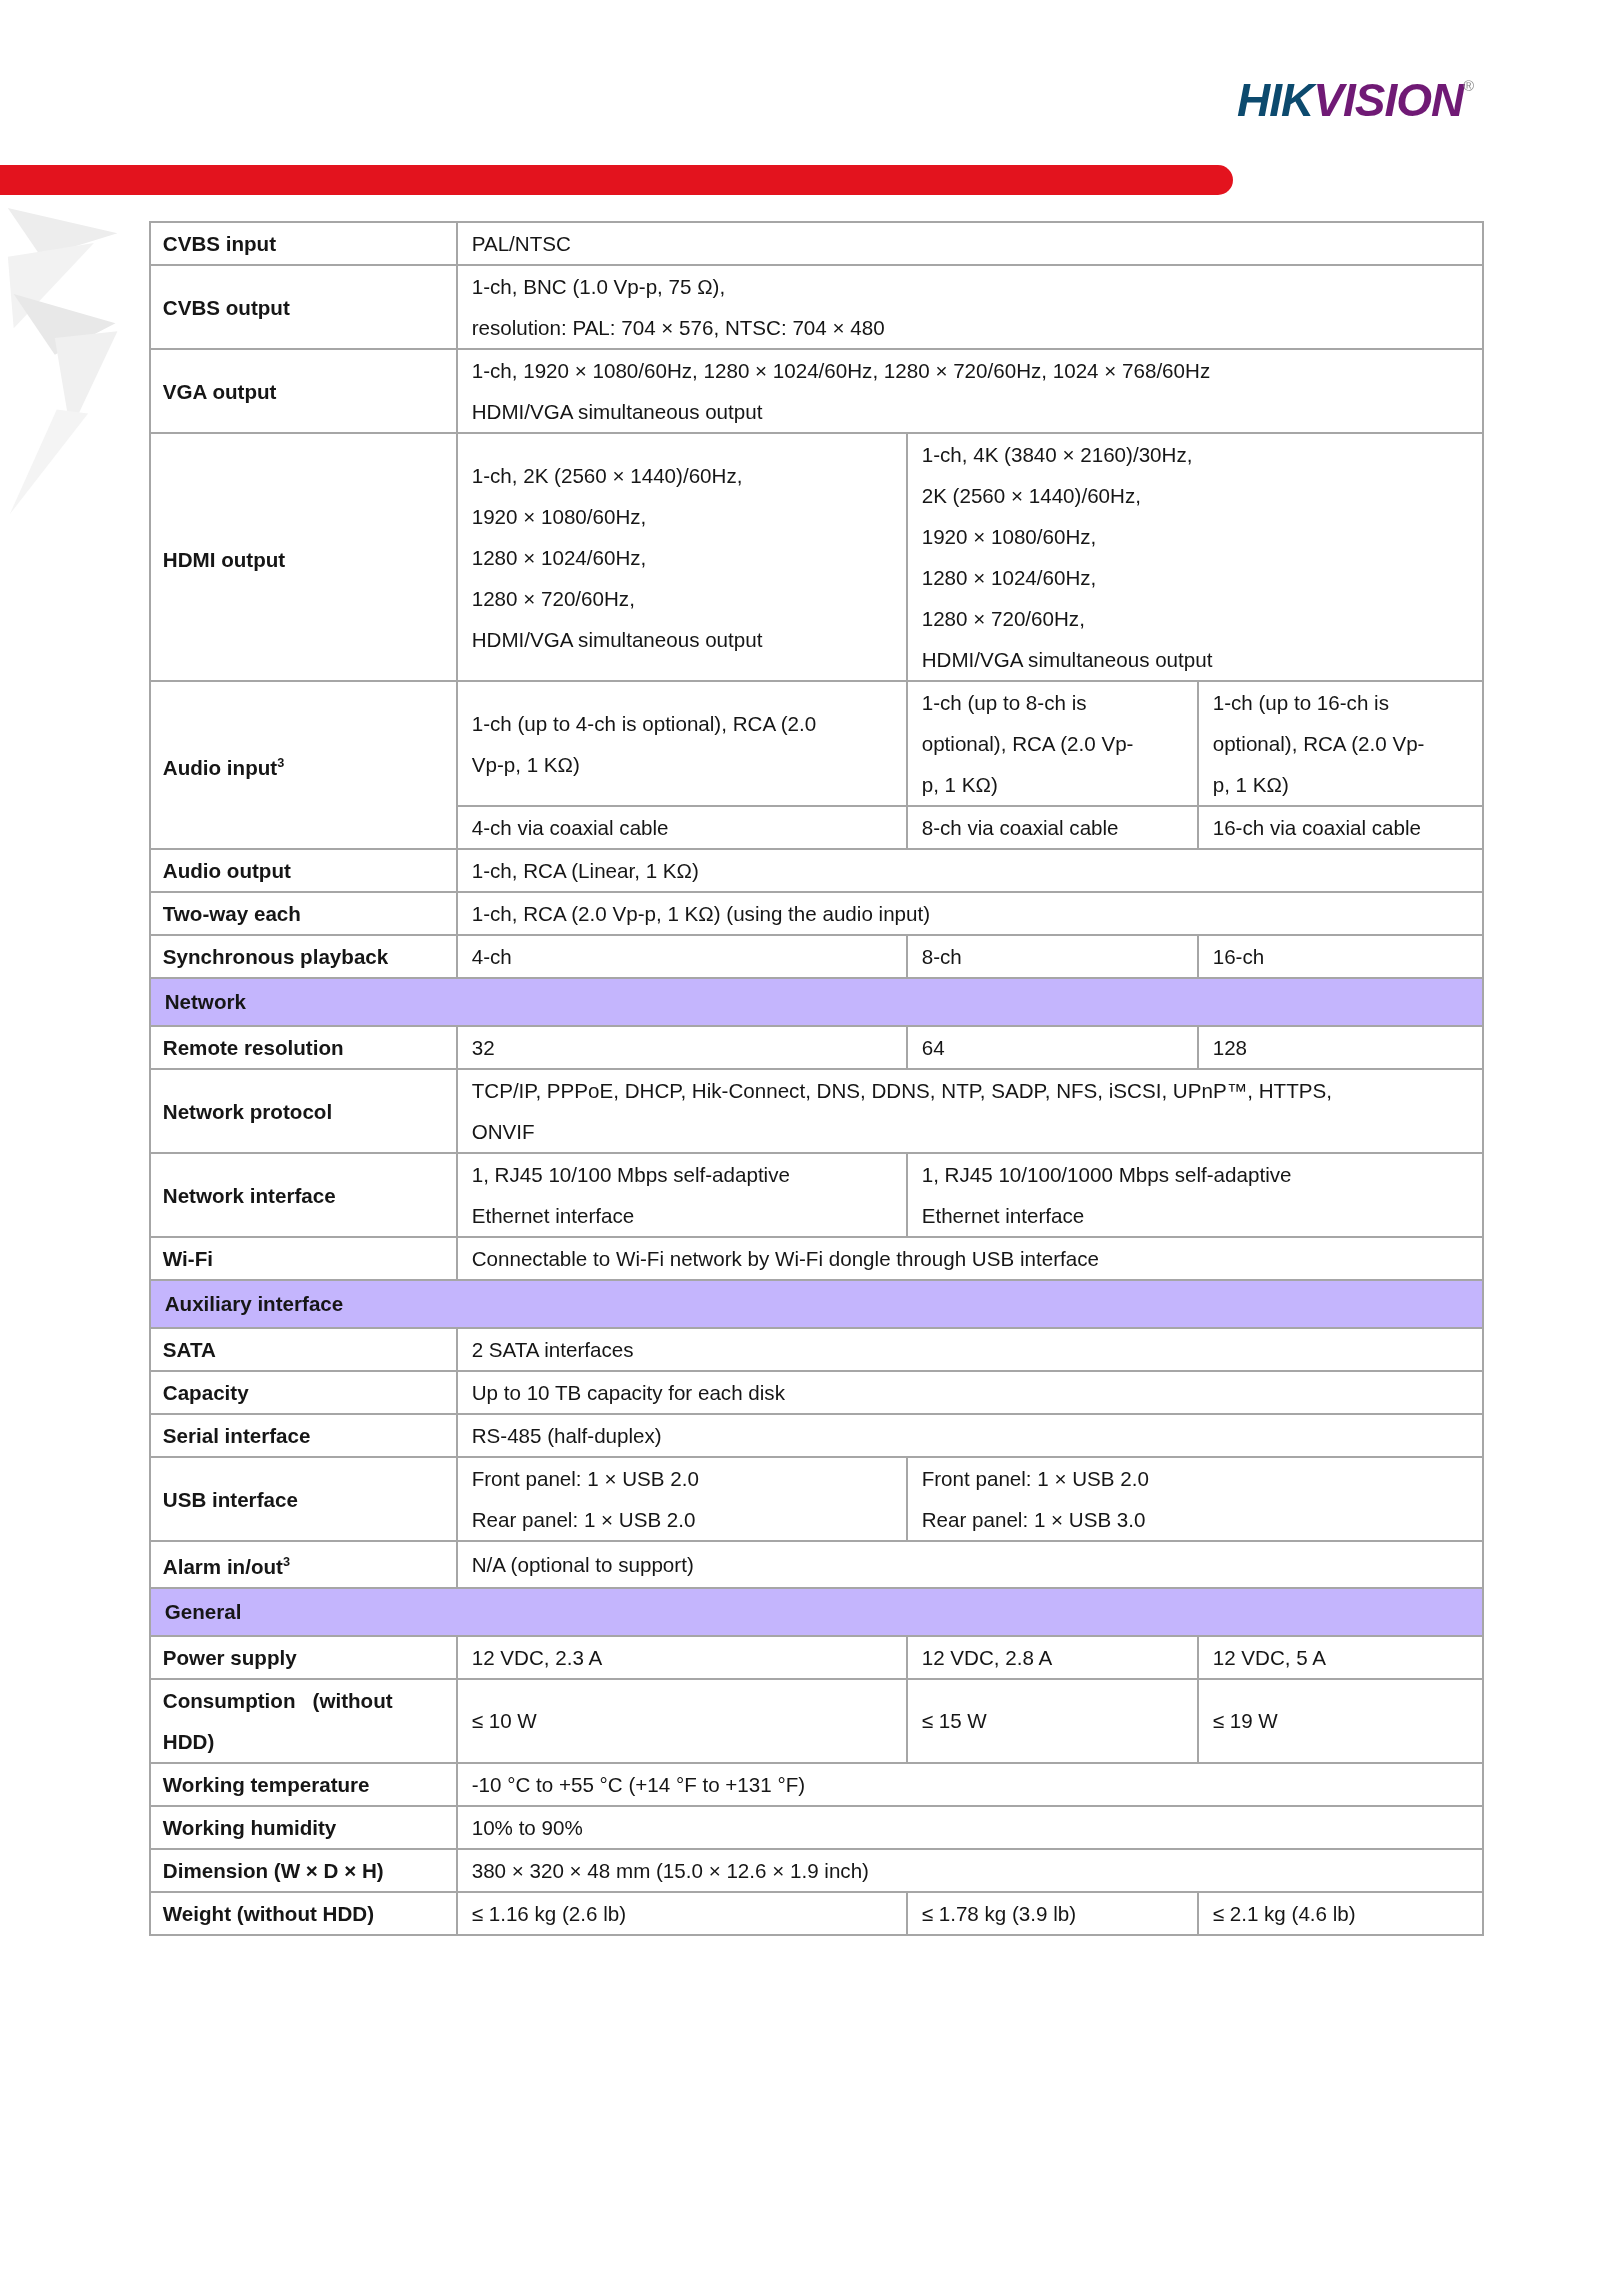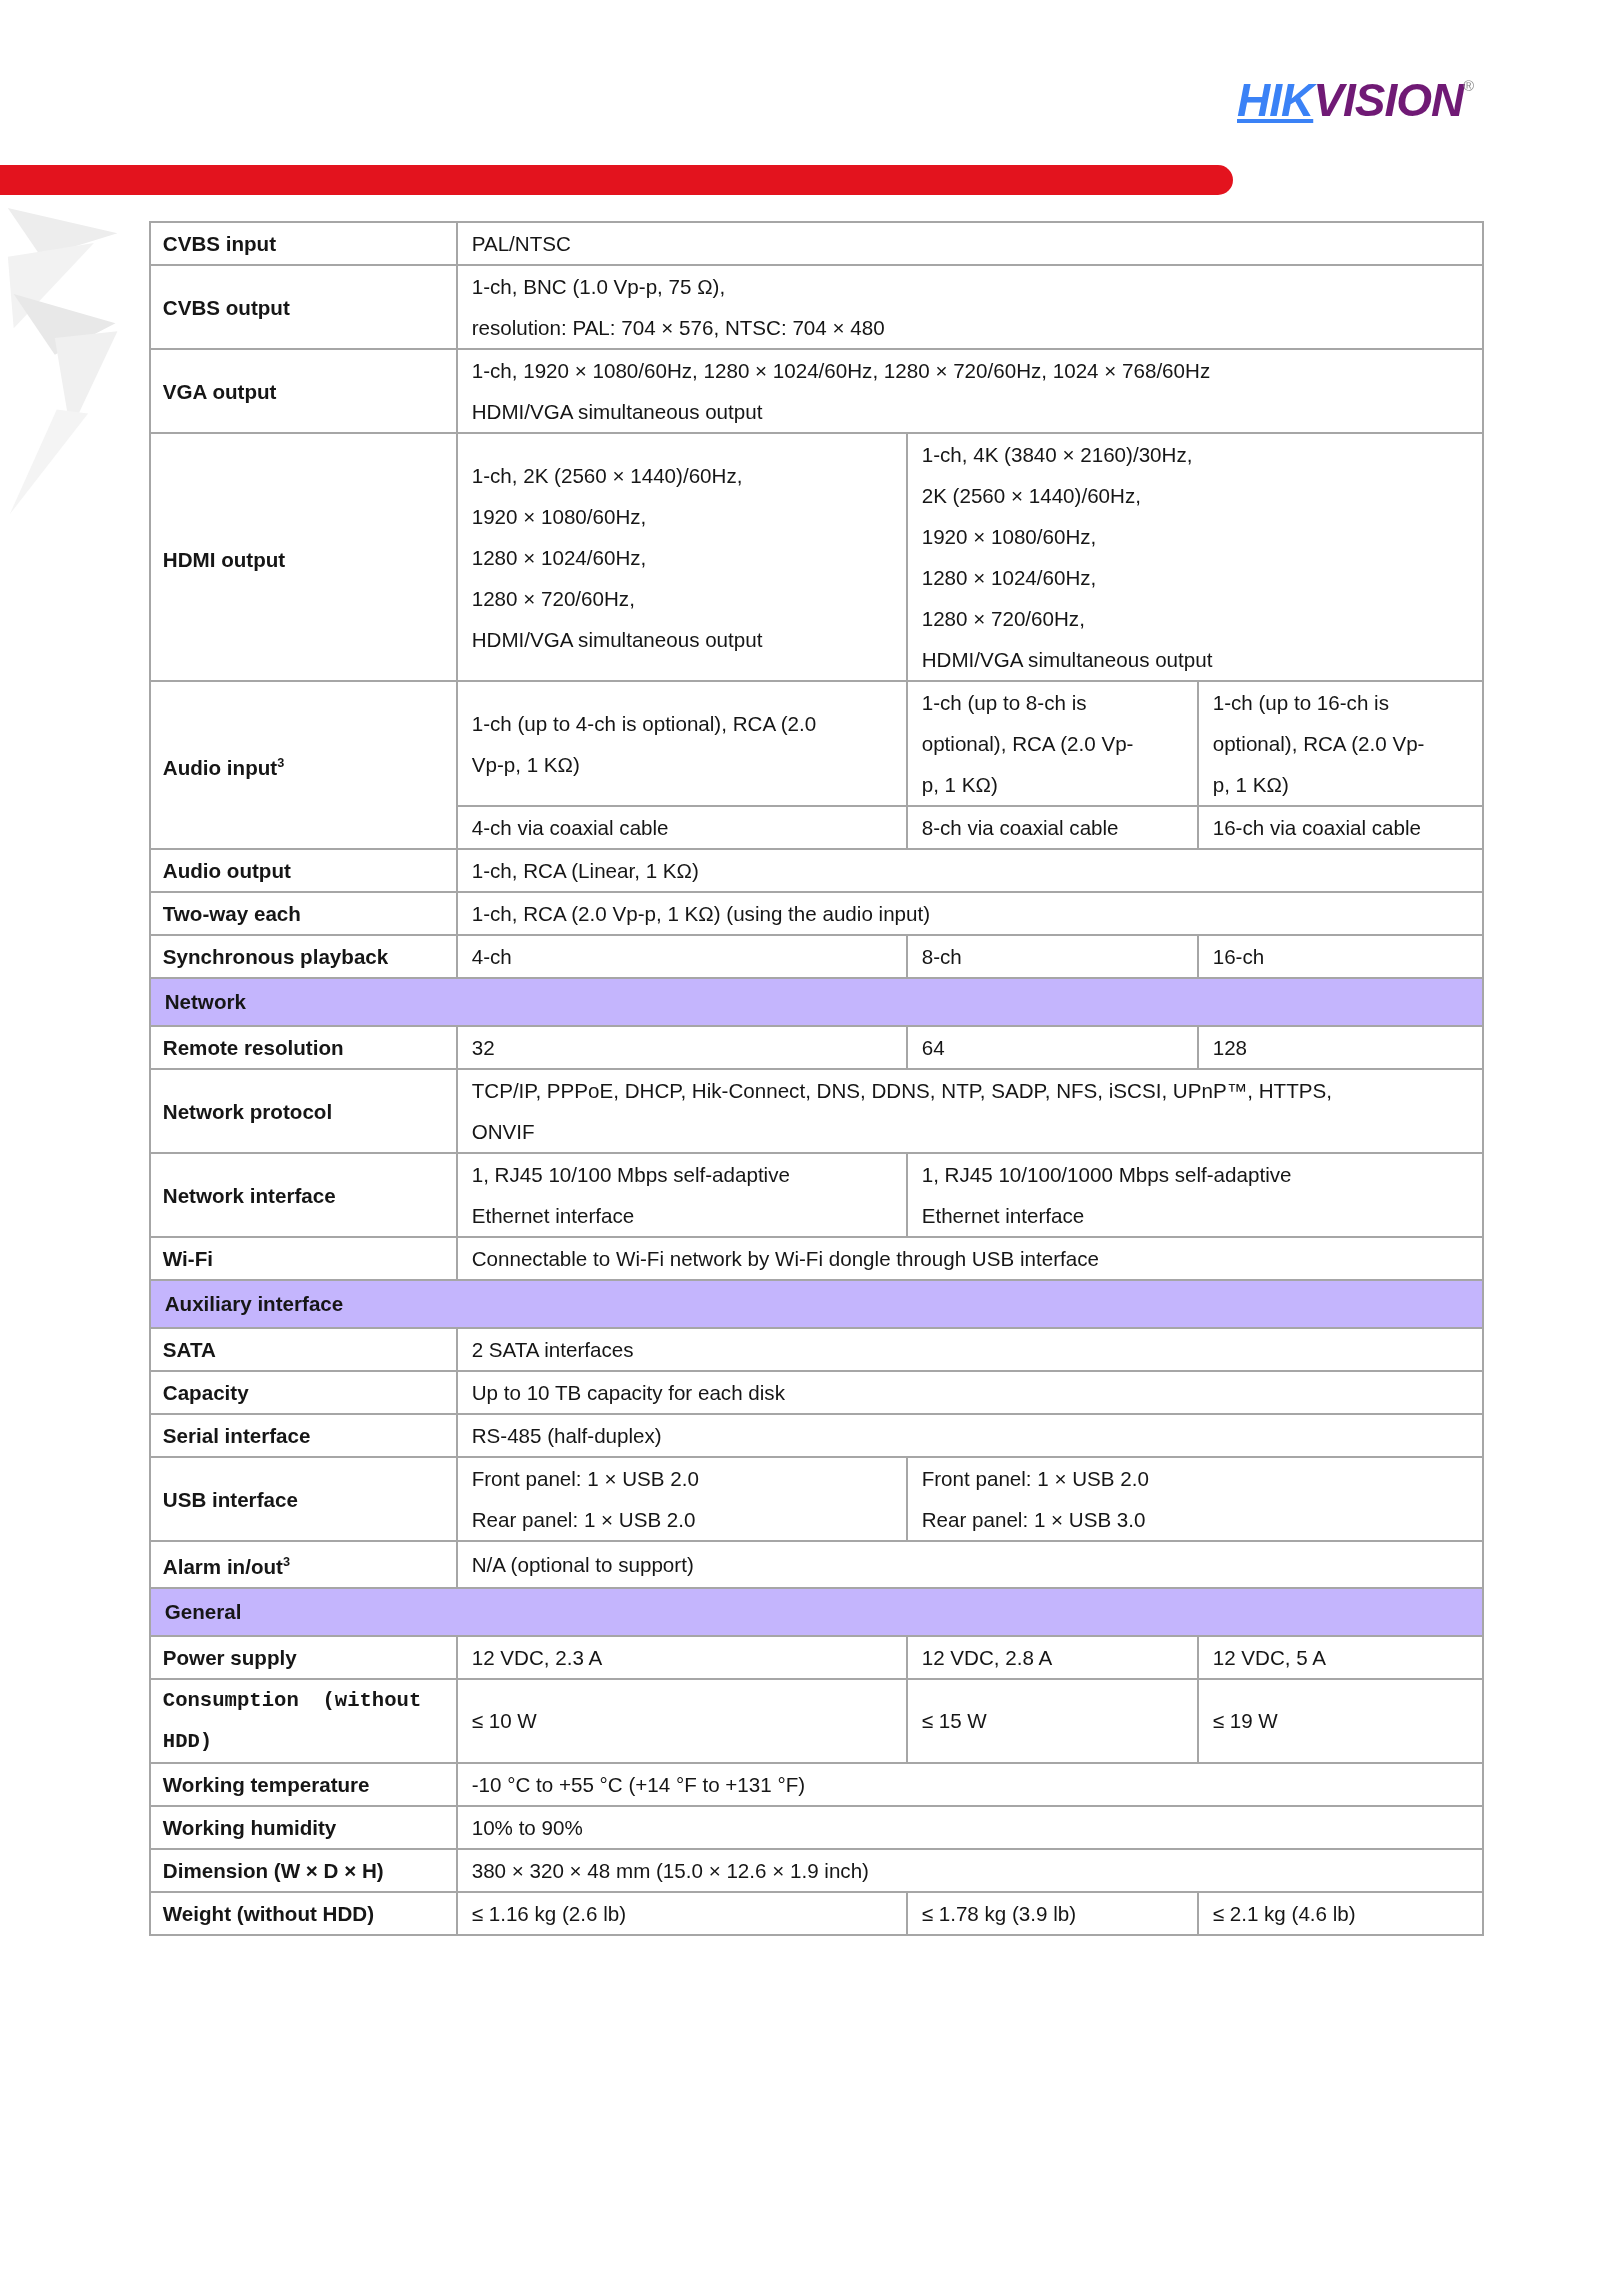--- a/index.html
+++ b/index.html
@@ -16,21 +16,21 @@
   .logo {
     position: absolute;
     left: 1237px; top: 73px;
     font-style: italic;
     font-weight: 800;
     font-size: 46px;
     letter-spacing: -1px;
     white-space: nowrap;
     user-select: none;
   }
-  .logo .hik    { color: #3b82f6; text-decoration: underline; }
+  .logo .hik    { color: #0c4a6e; }
   .logo .vision { color: #701a75; }
   .logo sup {
     font-size: 14.7px;
     font-style: normal;
     font-weight: 400;
     color: #8c8c8c;
     vertical-align: 25.5px;
     letter-spacing: 0;
   }
 
@@ -69,21 +69,21 @@
     text-align: justify;
     white-space: pre-line;
   }
   .label-cell sup { font-size: 12.7px; font-weight: bold; }
   .value-cell {
     padding: 0 13.7px;
     line-height: 41px;
     white-space: pre-line;
   }
   .v-top { vertical-align: top; padding-top: 4.9px; margin-top: 23px; }
-  .spread { word-spacing: 0.55em; font-family: Liberation Mono, monospace; }
+  .spread { word-spacing: 0.55em; }
   .section-cell {
     background: #c4b5fd;
     font-weight: bold;
     padding: 0 13.7px;
     line-height: 46px;
     white-space: nowrap;
   }
 </style>
 </head>
 <body>

